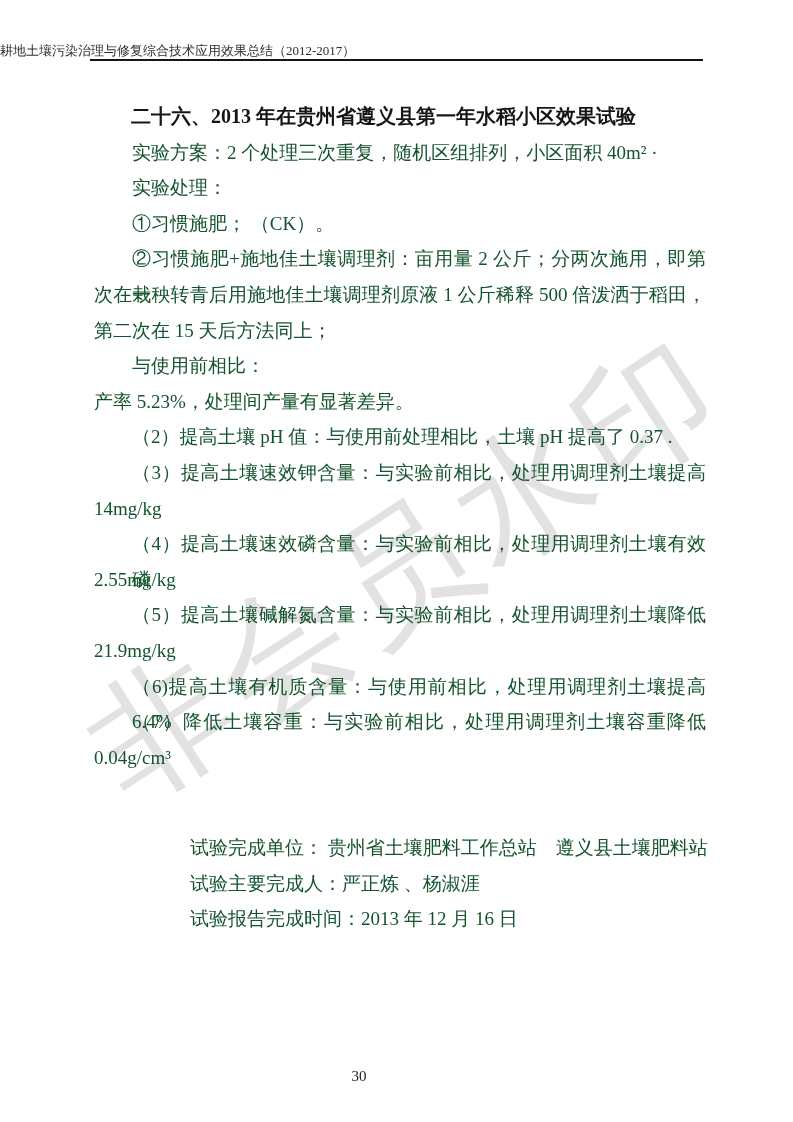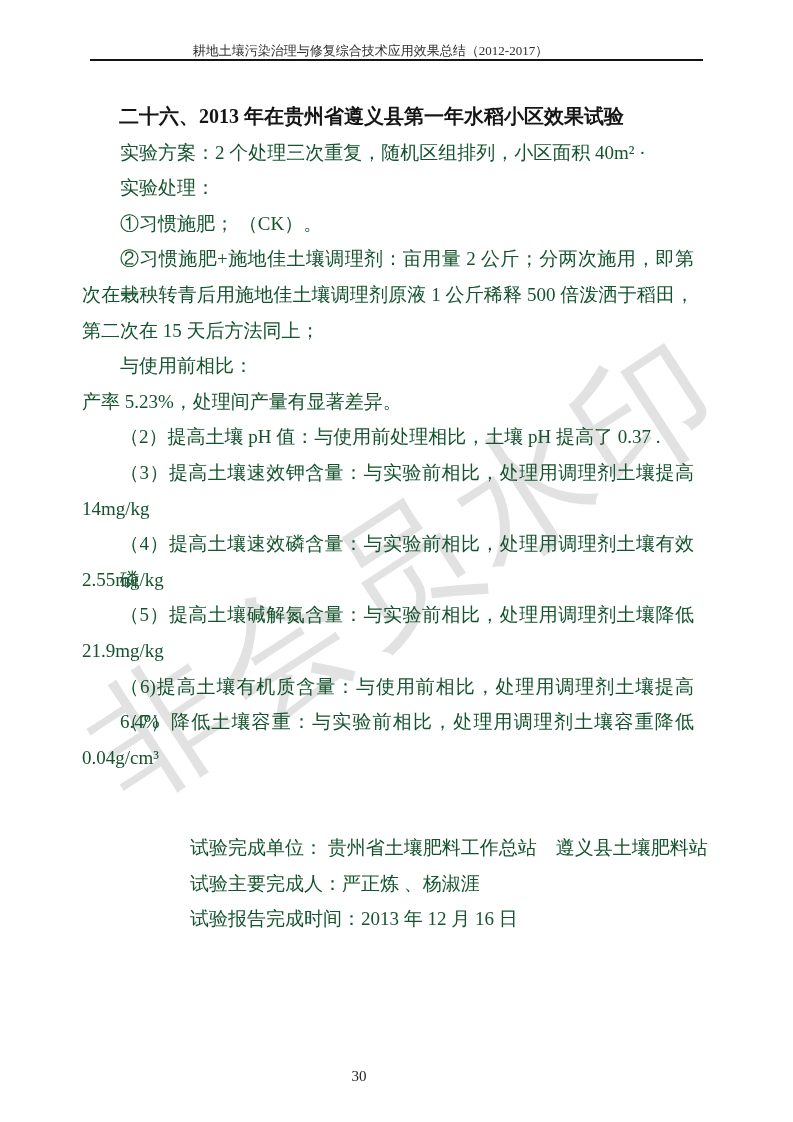--- a/index.html
+++ b/index.html
@@ -12,21 +12,20 @@
     position: relative;
     width: 793px; height: 1122px;
     background: #ffffff;
     overflow: hidden;
     color: #1c1c1c;
   }
   
   .header {
     position: absolute;
     top: 42px; left: 0; width: 741px;
-    text-align: center;
     font-size: 13px;
     color: #2e2e2e;
     z-index: 2;
   }
   .header-rule {
     position: absolute;
     top: 59px; left: 90px; width: 613px;
     border-top: 2px solid #151515;
     z-index: 2;
   }
@@ -42,21 +41,21 @@
     color: #e2e2e2;
     white-space: nowrap;
     transform: rotate(-33deg);
     transform-origin: 50% 50%;
     z-index: 0;
     user-select: none;
   }
   
   .content {
     position: absolute;
-    left: 82px; top: 99px;
+    left: 94px; top: 99px;
     width: 612px;
     z-index: 1;
   }
   .doc-title {
     height: 35.6px; line-height: 35.6px;
     padding-left: 37px;
     font-size: 20px;
     font-weight: bold;
     color: #151515;
     white-space: nowrap;

